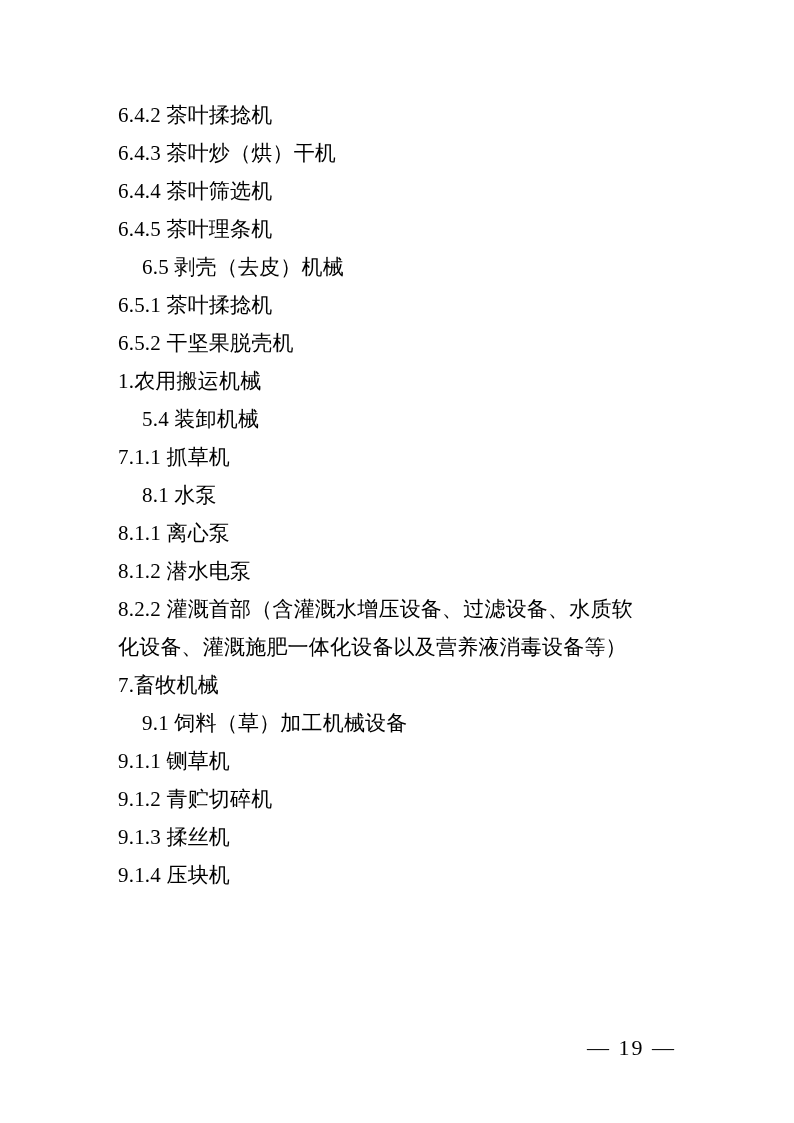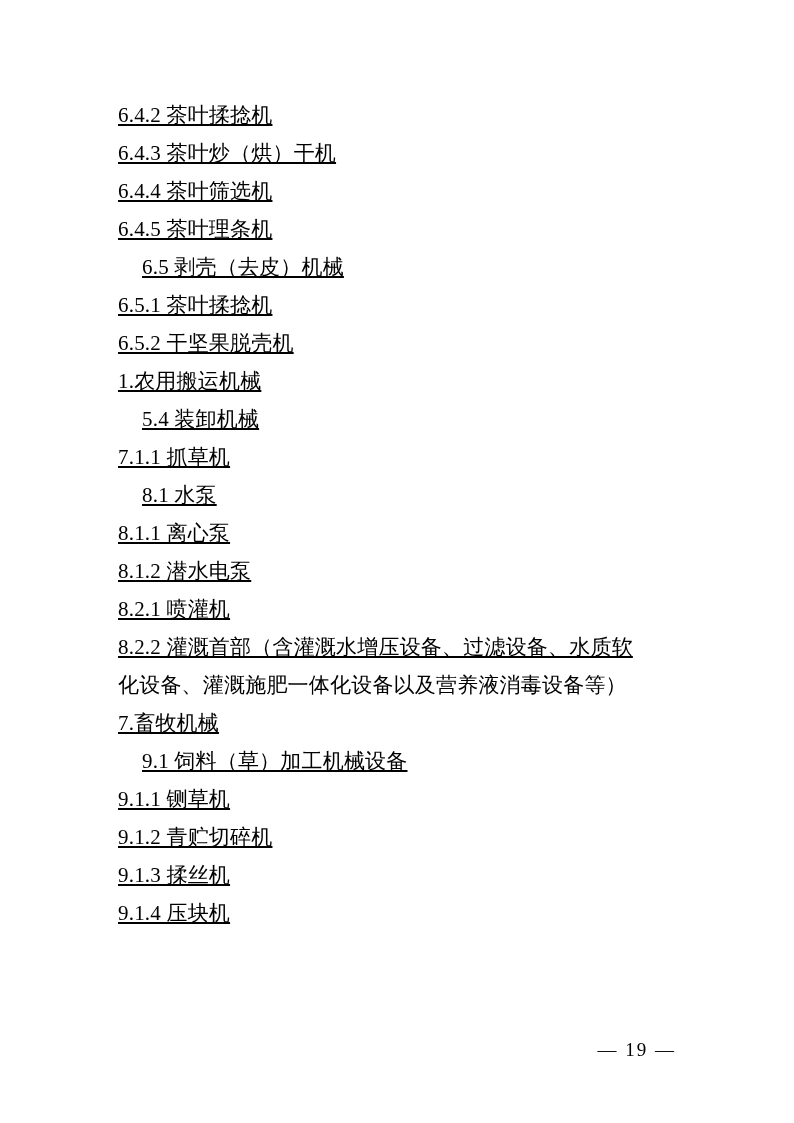--- a/index.html
+++ b/index.html
@@ -22,34 +22,33 @@
     padding: 96px 118px 60px 118px;
     position: relative;
   }
   .content {
     font-size: 21px;
     line-height: 38px;
   }
   .line {
     white-space: pre-wrap;
     letter-spacing: 0.2px;
-    text-decoration: underline;
   }
   .indent-0 { text-indent: 0; }
   .indent-1 { text-indent: 24px; }
   .wrap-line {
     white-space: pre-wrap;
     letter-spacing: 0.2px;
     text-indent: 0;
   }
   .page-number {
     position: absolute;
     right: 118px;
     bottom: 62px;
-    font-size: 19px;
+    font-size: 22px;
     letter-spacing: 2px;
   }
 </style>
 </head>
 <body>
 
 <div class="page">
   <div class="content">
     <div class="line indent-0">6.4.2 茶叶揉捻机</div>
     <div class="line indent-0">6.4.3 茶叶炒（烘）干机</div>
@@ -57,21 +56,20 @@
     <div class="line indent-0">6.4.5 茶叶理条机</div>
     <div class="line indent-1">6.5 剥壳（去皮）机械</div>
     <div class="line indent-0">6.5.1 茶叶揉捻机</div>
     <div class="line indent-0">6.5.2 干坚果脱壳机</div>
     <div class="line indent-0">1.农用搬运机械</div>
     <div class="line indent-1">5.4 装卸机械</div>
     <div class="line indent-0">7.1.1 抓草机</div>
     <div class="line indent-1">8.1 水泵</div>
     <div class="line indent-0">8.1.1 离心泵</div>
     <div class="line indent-0">8.1.2 潜水电泵</div>
-    <div class="line indent-0">8.2.1 喷灌机</div>
     <div class="line indent-0">8.2.2 灌溉首部（含灌溉水增压设备、过滤设备、水质软</div>
     <div class="wrap-line">化设备、灌溉施肥一体化设备以及营养液消毒设备等）</div>
     <div class="line indent-0">7.畜牧机械</div>
     <div class="line indent-1">9.1 饲料（草）加工机械设备</div>
     <div class="line indent-0">9.1.1 铡草机</div>
     <div class="line indent-0">9.1.2 青贮切碎机</div>
     <div class="line indent-0">9.1.3 揉丝机</div>
     <div class="line indent-0">9.1.4 压块机</div>
   </div>
   <div class="page-number">— 19 —</div>

